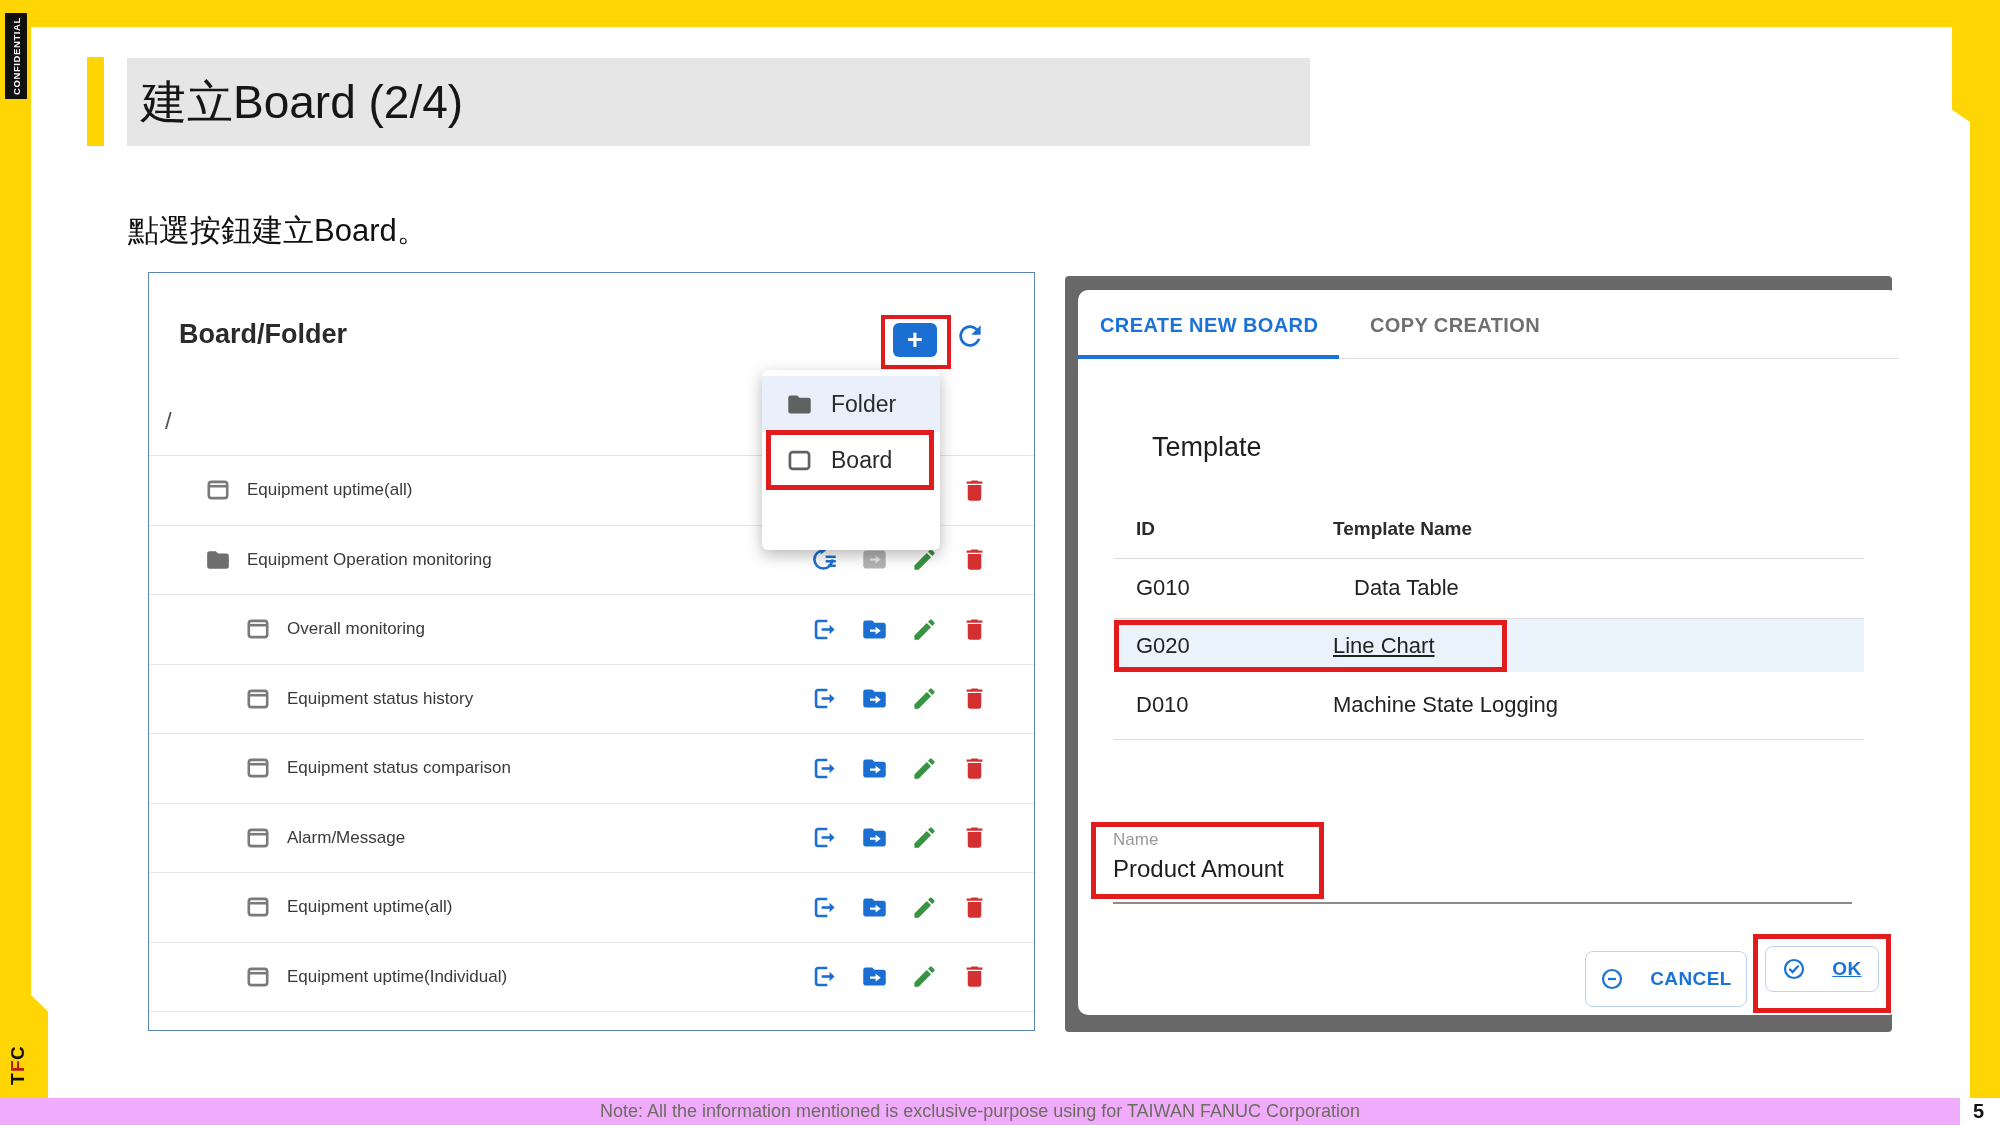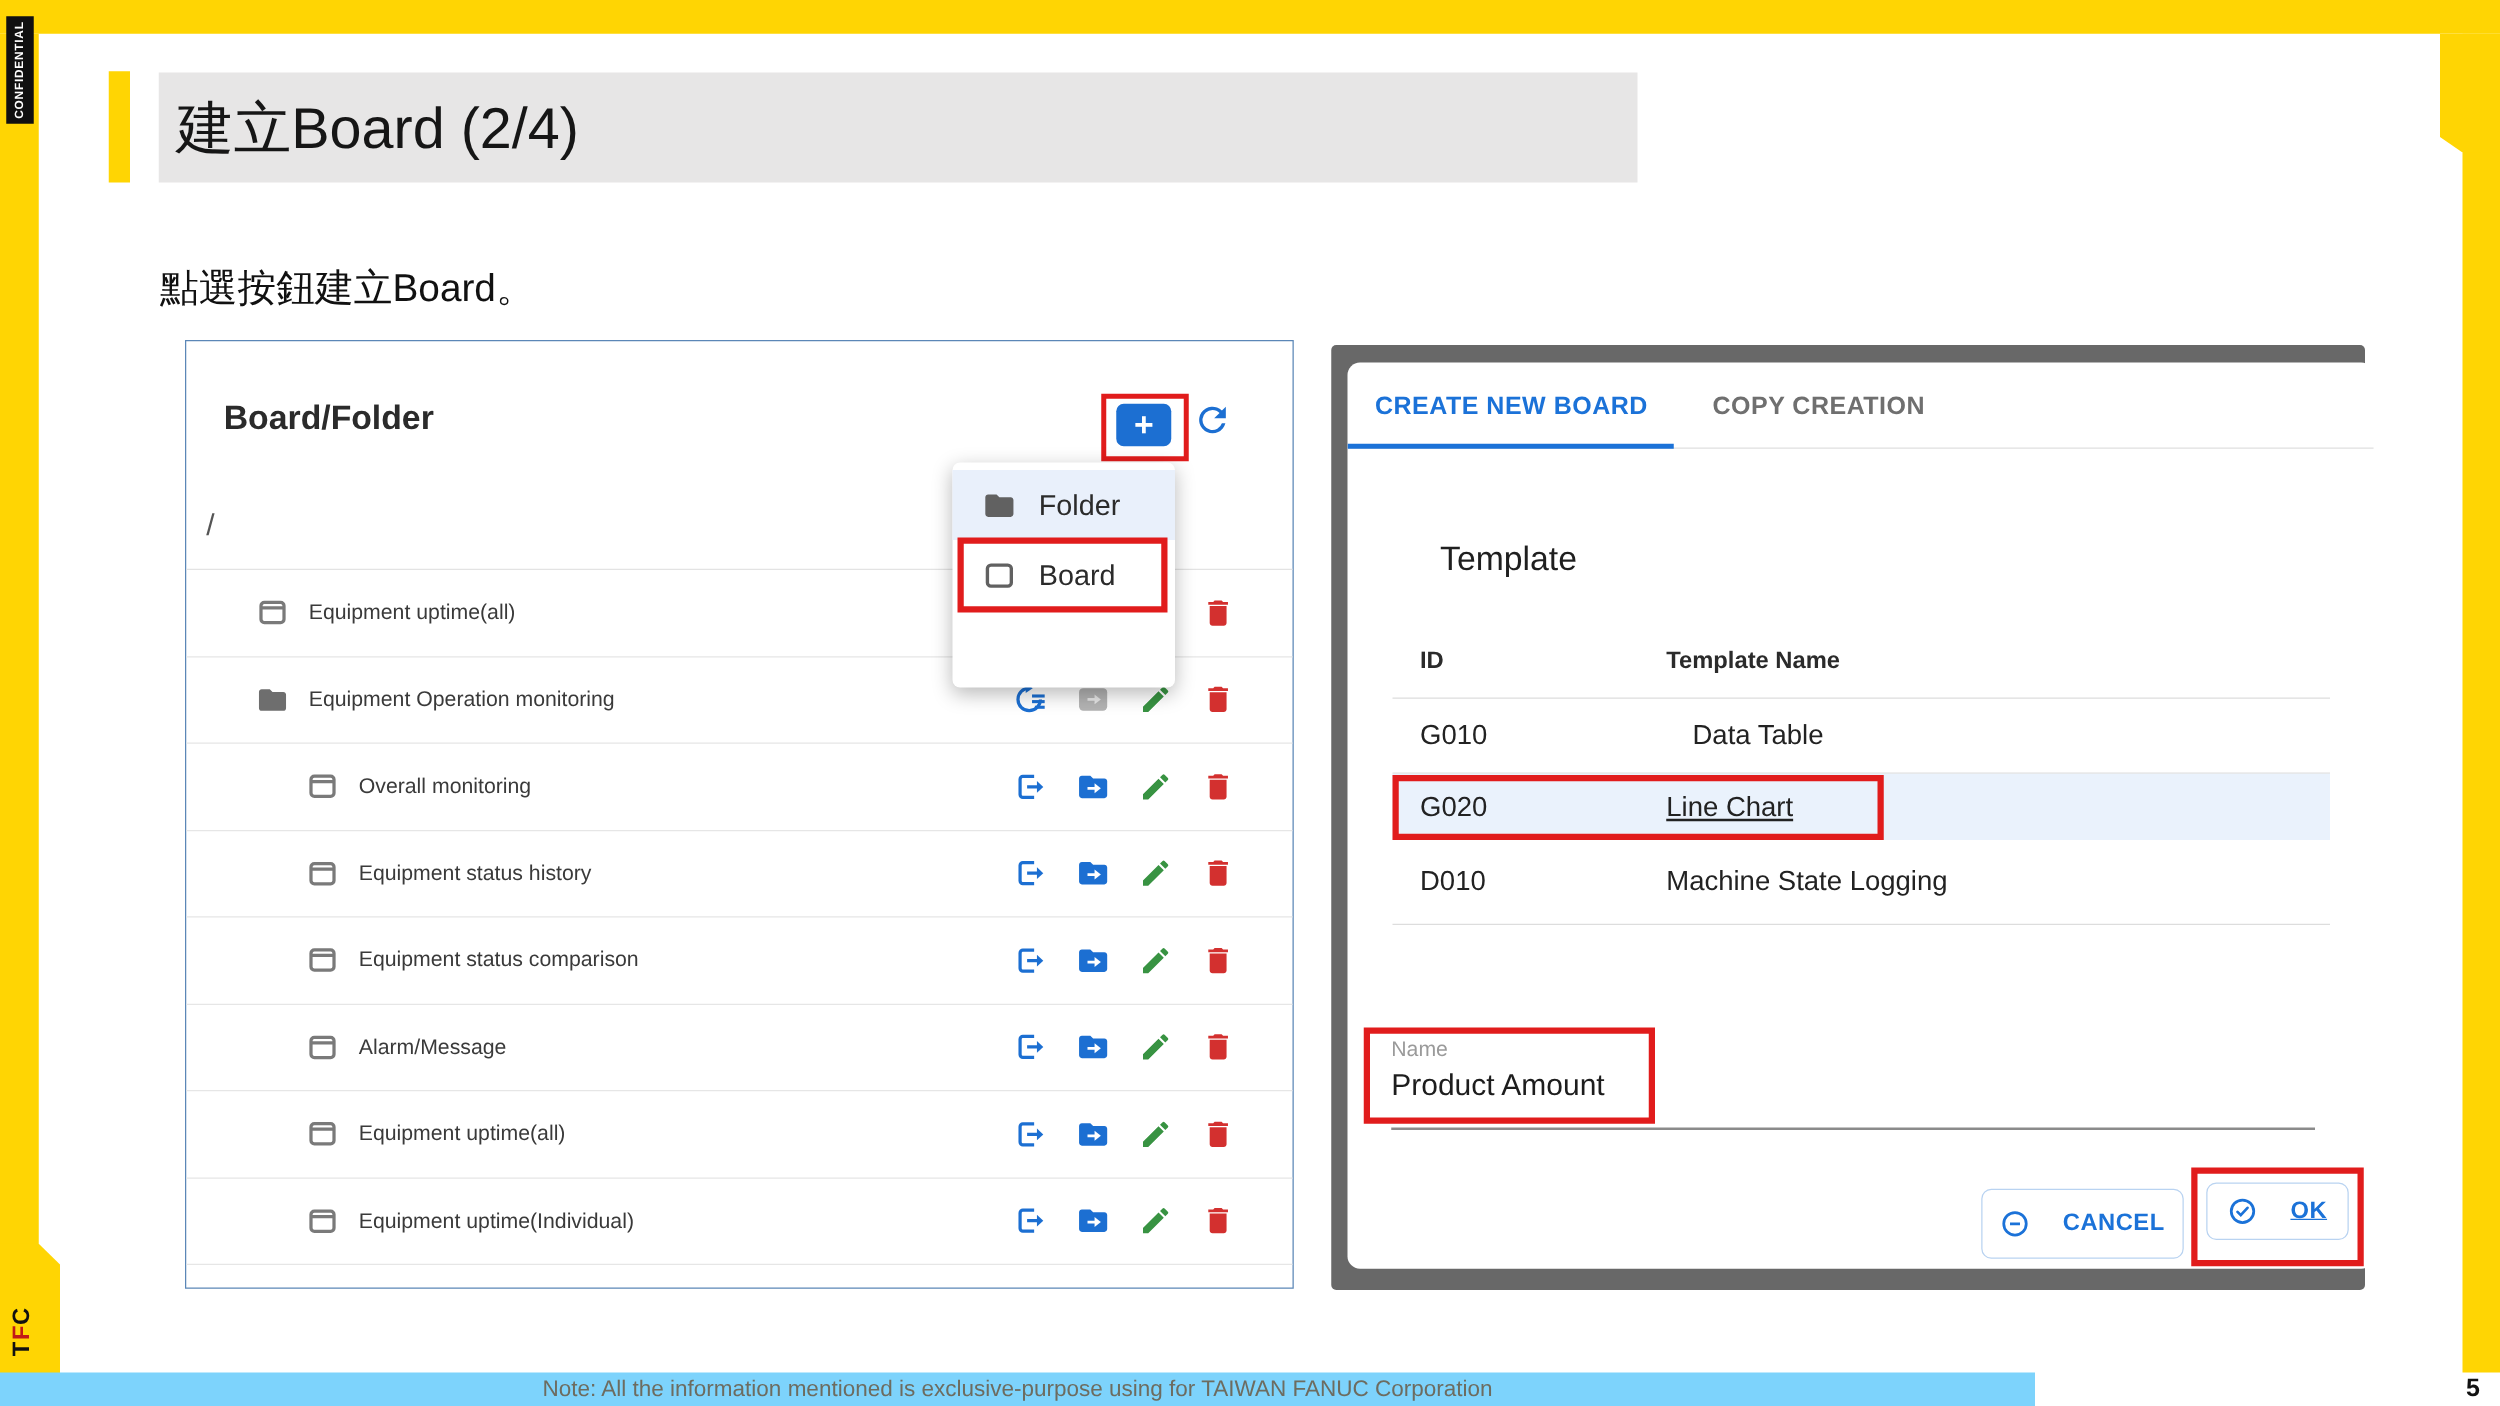--- a/index.html
+++ b/index.html
@@ -3,21 +3,21 @@
 <meta charset="utf-8">
 <style>
   html,body{margin:0;padding:0;background:#fff;}
   .stage{position:relative;width:2000px;height:1125px;background:#fff;overflow:hidden;
          font-family:"Liberation Sans",sans-serif;color:#222;}
 
   
   .bar-top{position:absolute;left:0;top:0;width:2000px;height:27px;background:#FFD503;z-index:1;}
   .bar-left{position:absolute;left:0;top:27px;width:31px;height:1071px;background:#FFD503;z-index:1;}
   .bar-right{position:absolute;left:1970px;top:27px;width:30px;height:1071px;background:#FFD503;z-index:1;}
-  .bar-bottom{position:absolute;left:0;top:1098px;width:1628px;height:27px;background:#7dd3fc;z-index:4;
+  .bar-bottom{position:absolute;left:0;top:1098px;width:1960px;height:27px;background:#f0abfc;z-index:4;
               display:flex;align-items:center;justify-content:center;}
   .corner-tr{position:absolute;left:1952px;top:27px;width:48px;height:95px;background:#FFD503;z-index:1;
              clip-path:polygon(0 0,100% 0,100% 100%,37.5% 100%,0 87%);}
   .corner-bl{position:absolute;left:0;top:995px;width:48px;height:110px;background:#FFD503;z-index:1;
              clip-path:polygon(0 0,64.6% 0,100% 15%,100% 100%,0 100%);}
 
   .confidential{position:absolute;left:5px;top:13px;width:22px;height:86px;background:#101010;color:#fff;
     z-index:2;display:flex;align-items:center;justify-content:center;writing-mode:vertical-rl;
     transform:rotate(180deg);font-size:9.5px;font-weight:700;letter-spacing:.6px;}
   .tfc{position:absolute;left:4px;top:1034px;width:28px;height:62px;z-index:5;display:flex;align-items:center;

